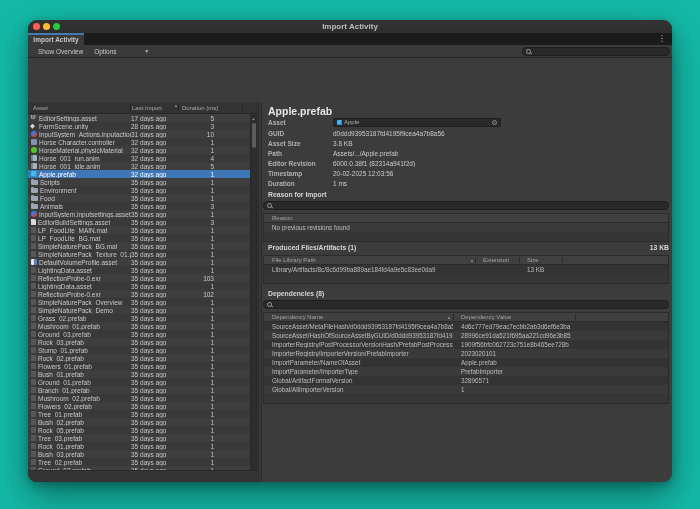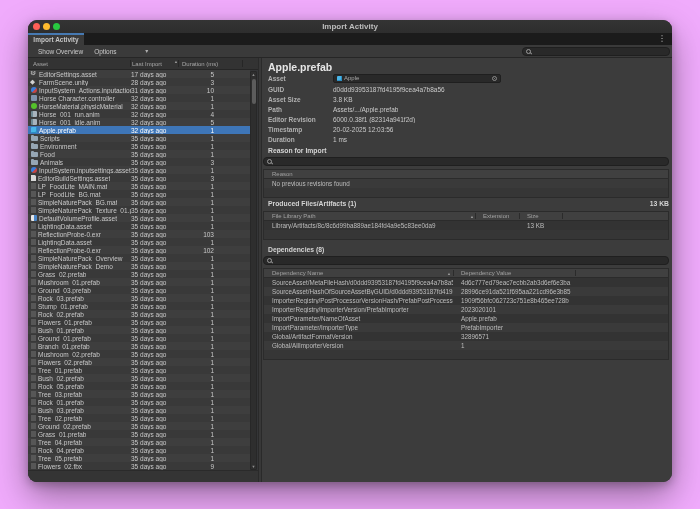--- a/index.html
+++ b/index.html
@@ -1,17 +1,17 @@
 <!DOCTYPE html>
 <html><head>
 <meta charset="utf-8">
 <style>
   * { margin:0; padding:0; box-sizing:border-box; }
   html,body { width:700px; height:509px; background:#ffffff; font-family:"Liberation Sans", sans-serif; overflow:hidden; }
-  .stage { position:relative; width:700px; height:509px; background:#f0abfc; }
+  .stage { position:relative; width:700px; height:509px; background:#14b8a6; }
 
   .window { position:absolute; left:28px; top:20px; width:644px; height:462px;
     border-radius:9px; overflow:hidden; background:#3c3c3c;
     box-shadow:0 14px 34px rgba(0,0,0,.38), 0 3px 10px rgba(0,0,0,.25);
     display:flex; flex-direction:column; }
 
   
   .titlebar { height:13px; background:linear-gradient(#343434,#2d2d2d); position:relative; flex:none; }
   .tl { position:absolute; top:3px; width:7px; height:7px; border-radius:50%; }
   .tl.r { left:5px; } .tl.y { left:15px; } .tl.g { left:25px; }
@@ -32,21 +32,21 @@
   .tb-dd { width:64px; height:13px; line-height:13px; display:flex; justify-content:space-between; padding:0 5px; }
   .caret { color:#b0b0b0; font-size:6px; }
   .searchbox { position:absolute; left:494px; top:2px; width:148px; height:9px; background:#292929;
     border:1px solid #1f1f1f; border-radius:4px; display:flex; align-items:center; padding:0 3px; }
   .mag { width:6px; height:6px; position:relative; flex:none; }
   .mag::before { content:""; position:absolute; left:0; top:0; width:3px; height:3px; border:1px solid #9a9a9a; border-radius:50%; }
   .mag::after { content:""; position:absolute; left:4px; top:4.5px; width:2.3px; height:1px; background:#9a9a9a; transform:rotate(45deg); }
   .sinput { background:transparent; border:0; outline:0; flex:1; height:8px; font-size:6px; color:#ddd; min-width:0; }
 
   
-  .main { flex:1; display:flex; min-height:0; }
+  .main { flex:1; display:flex; min-height:0;margin-top:44px; }
   .list-pane { width:230px; flex:none; position:relative; background:#343537; }
   .splitter { width:4px; flex:none; background:#383838; border-left:1px solid #2a2a2a; border-right:1px solid #2a2a2a; }
   .detail { flex:1; position:relative; background:#3c3c3c; overflow:hidden; }
 
   
   .list-header { height:12px; background:#333333; border-bottom:1px solid #262626; position:relative;
     font-size:6px; color:#a8a8a8; }
   .lh { position:absolute; top:0; height:12px; line-height:12px; white-space:nowrap; }
   .lh-asset { left:5px; } .lh-last { left:104px; } .lh-dur { left:154px; }
   .hdiv { position:absolute; top:2px; bottom:2px; width:1px; background:#262626; }

